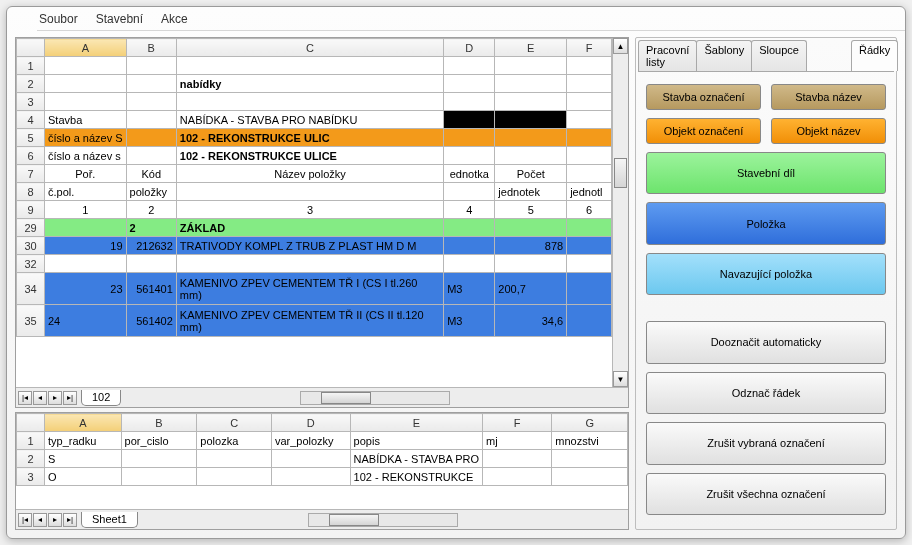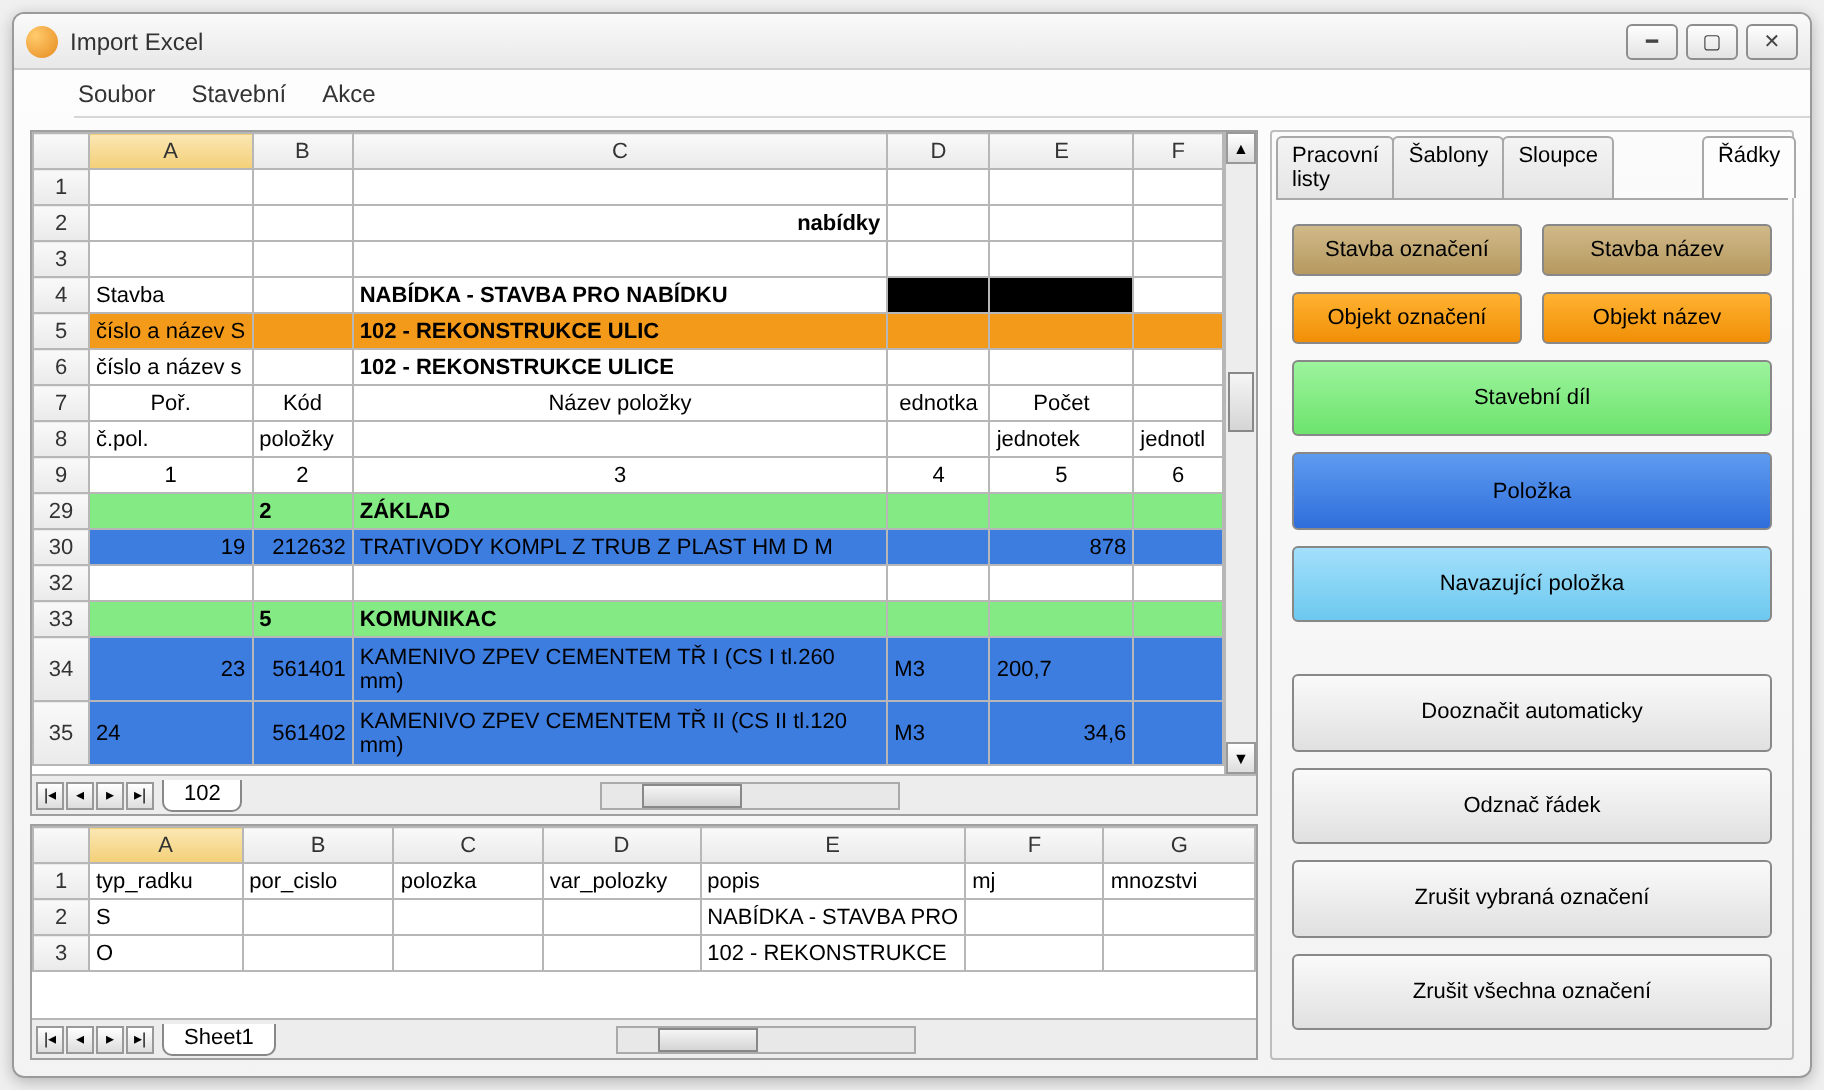--- a/index.html
+++ b/index.html
@@ -60,29 +60,20 @@
 .gridwrap { display: flex; flex: 1; min-height: 0; }
 
 
 .b-col { width: 82px; }
 th.colhdr.sel { background: linear-gradient(#fbe7b3,#f3cf77); }
 </style>
 </head>
 <body>
 
 <div class="window">
-  <div class="titlebar">
-    <div class="app-icon"></div>
-    <div class="title">Import Excel</div>
-    <div class="winbtns">
-      <div class="winbtn">━</div>
-      <div class="winbtn">▢</div>
-      <div class="winbtn">✕</div>
-    </div>
-  </div>
   <div class="menubar">
     <span>Soubor</span>
     <span>Stavební</span>
     <span>Akce</span>
   </div>
 
   <div class="content">
     <div class="leftcol">
 
       <div class="gridbox top">
@@ -105,39 +96,39 @@
                     <td class="col-B" style=""></td>
                     <td class="col-C" style=""></td>
                     <td class="col-D" style=""></td>
                     <td class="col-E" style=""></td>
                     <td class="col-F" style=""></td>
                   </tr>
                   <tr class="">
                     <th class="rowhdr">2</th>
                     <td class="col-A" style="font-weight:bold;"></td>
                     <td class="col-B" style="font-weight:bold;"></td>
-                    <td class="col-C" style="font-weight:bold;text-align:right;font-weight:bold;">nabídky</td>
+                    <td class="col-C" style="font-weight:bold;text-align:left;font-weight:bold;">nabídky</td>
                     <td class="col-D" style="font-weight:bold;"></td>
                     <td class="col-E" style="font-weight:bold;"></td>
                     <td class="col-F" style="font-weight:bold;"></td>
                   </tr>
                   <tr class="">
                     <th class="rowhdr">3</th>
                     <td class="col-A" style=""></td>
                     <td class="col-B" style=""></td>
                     <td class="col-C" style=""></td>
                     <td class="col-D" style=""></td>
                     <td class="col-E" style=""></td>
                     <td class="col-F" style=""></td>
                   </tr>
                   <tr class="">
                     <th class="rowhdr">4</th>
                     <td class="col-A" style="">Stavba</td>
                     <td class="col-B" style=""></td>
-                    <td class="col-C" style="font-weight:bold;">NABÍDKA - STAVBA PRO NABÍDKU</td>
+                    <td class="col-C" style="font-weight:normal;">NABÍDKA - STAVBA PRO NABÍDKU</td>
                     <td class="col-D" style="background:#000;"></td>
                     <td class="col-E" style="background:#000;"></td>
                     <td class="col-F" style=""></td>
                   </tr>
                   <tr class="orange">
                     <th class="rowhdr">5</th>
                     <td class="col-A" style="">číslo a název S</td>
                     <td class="col-B" style=""></td>
                     <td class="col-C" style="font-weight:bold;">102 - REKONSTRUKCE ULIC</td>
                     <td class="col-D" style=""></td>
@@ -199,29 +190,20 @@
                     <td class="col-F" style=""></td>
                   </tr>
                   <tr class="">
                     <th class="rowhdr">32</th>
                     <td class="col-A" style=""></td>
                     <td class="col-B" style=""></td>
                     <td class="col-C" style=""></td>
                     <td class="col-D" style=""></td>
                     <td class="col-E" style=""></td>
                     <td class="col-F" style=""></td>
-                  </tr>
-                  <tr class="greenrow">
-                    <th class="rowhdr">33</th>
-                    <td class="col-A" style="font-weight:bold;"></td>
-                    <td class="col-B" style="font-weight:bold;">5</td>
-                    <td class="col-C" style="font-weight:bold;">KOMUNIKAC</td>
-                    <td class="col-D" style="font-weight:bold;"></td>
-                    <td class="col-E" style="font-weight:bold;"></td>
-                    <td class="col-F" style="font-weight:bold;"></td>
                   </tr>
                   <tr class="bluerow" style="height:32px">
                     <th class="rowhdr">34</th>
                     <td class="col-A" style="text-align:right;">23</td>
                     <td class="col-B" style="text-align:right;">561401</td>
                     <td class="col-C" style="white-space:normal;">KAMENIVO ZPEV CEMENTEM TŘ I (CS I tl.260 mm)</td>
                     <td class="col-D" style="">M3</td>
                     <td class="col-E" style="">200,7</td>
                     <td class="col-F" style=""></td>
                   </tr>

